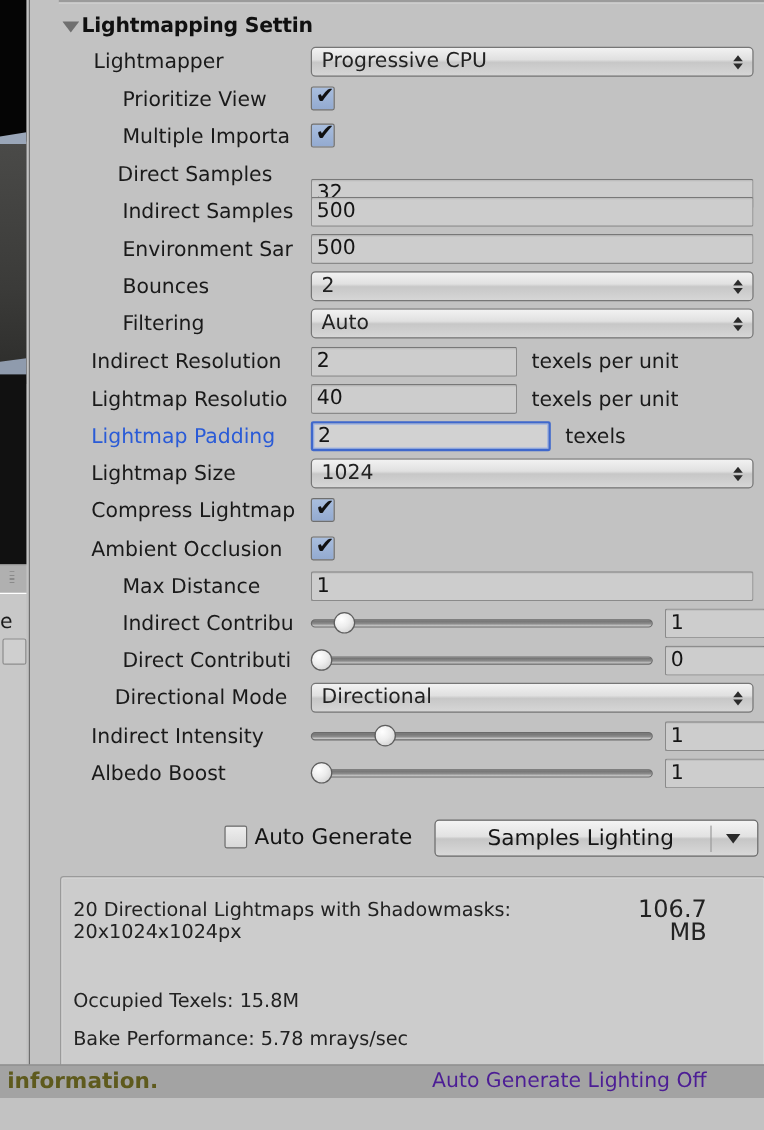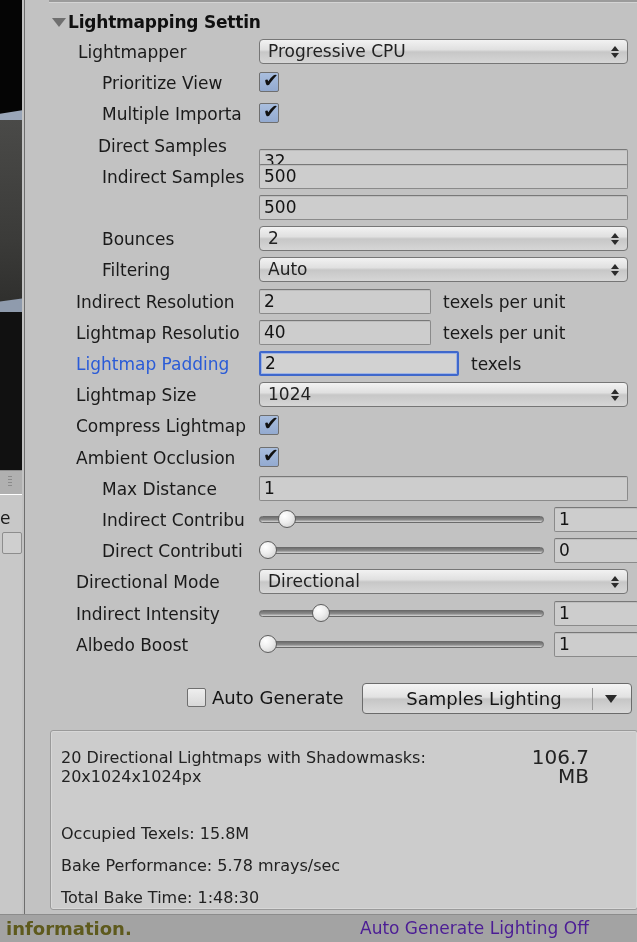--- a/index.html
+++ b/index.html
@@ -348,21 +348,21 @@
     font-size: 20px;
     color: #222222;
     text-align: left;
     line-height: 19px;
     white-space: pre;
   }
 
   
   .statusbar {
     position: absolute;
-    left: 0; top: 914px;
+    left: 0; top: 887px;
     width: 637px; height: 28px;
     background: #a3a3a3;
     border-top: 1px solid #8c8c8c;
   }
   .status-left {
     position: absolute;
     left: 6px; top: 3px;
     font-size: 18px;
     font-weight: bold;
     color: #5e5a1d;
@@ -424,20 +424,21 @@
           </div>
           <div class="row" style="top: 129.6px;">
             <div class="label" style="left: 48px; width: 157px;">Direct Samples</div>
             <div class="field" style="left: 209px; top: 16px; width: 369px;">32</div>
           </div>
           <div class="row" style="top: 160.8px;">
             <div class="label" style="left: 52px; width: 157px;">Indirect Samples</div>
             <div class="field" style="left: 209px; top: 0px; width: 369px;">500</div>
           </div>
           <div class="row" style="top: 192px;">
+            <div class="label" style="left: 52px; width: 157px;">Environment Sar</div>
             <div class="field" style="left: 209px; top: 0px; width: 369px;">500</div>
           </div>
           <div class="row" style="top: 223.2px;">
             <div class="label" style="left: 52px; width: 157px;">Bounces</div>
             <div class="popup" style="left: 209px; top: 0px; width: 369px;"><span>2</span><span class="updown"></span></div>
           </div>
           <div class="row" style="top: 254.4px;">
             <div class="label" style="left: 52px; width: 157px;">Filtering</div>
             <div class="popup" style="left: 209px; top: 0px; width: 369px;"><span>Auto</span><span class="updown"></span></div>
           </div>
@@ -486,21 +487,21 @@
           </div>
           <div class="row" style="top: 535.2px;">
             <div class="label" style="left: 52px; width: 157px;">Direct Contributi</div>
             <div class="slider" style="left: 209px; top: 1px; width: 285px;">
               <div class="track"></div>
               <div class="knob" style="left: 0px;"></div>
             </div>
             <div class="field" style="left: 504px; top: 0px; width: 84px;">0</div>
           </div>
           <div class="row" style="top: 566.4px;">
-            <div class="label" style="left: 26px; width: 183px;">Directional Mode</div>
+            <div class="label" style="left: 26px; width: 183px; text-align: center;">Directional Mode</div>
             <div class="popup" style="left: 209px; top: 0px; width: 369px;"><span>Directional</span><span class="updown"></span></div>
           </div>
           <div class="row" style="top: 597.6px;">
             <div class="label" style="left: 26px; width: 183px;">Indirect Intensity</div>
             <div class="slider" style="left: 209px; top: 1px; width: 285px;">
               <div class="track"></div>
               <div class="knob" style="left: 53px;"></div>
             </div>
             <div class="field" style="left: 504px; top: 0px; width: 84px;">1</div>
           </div>

